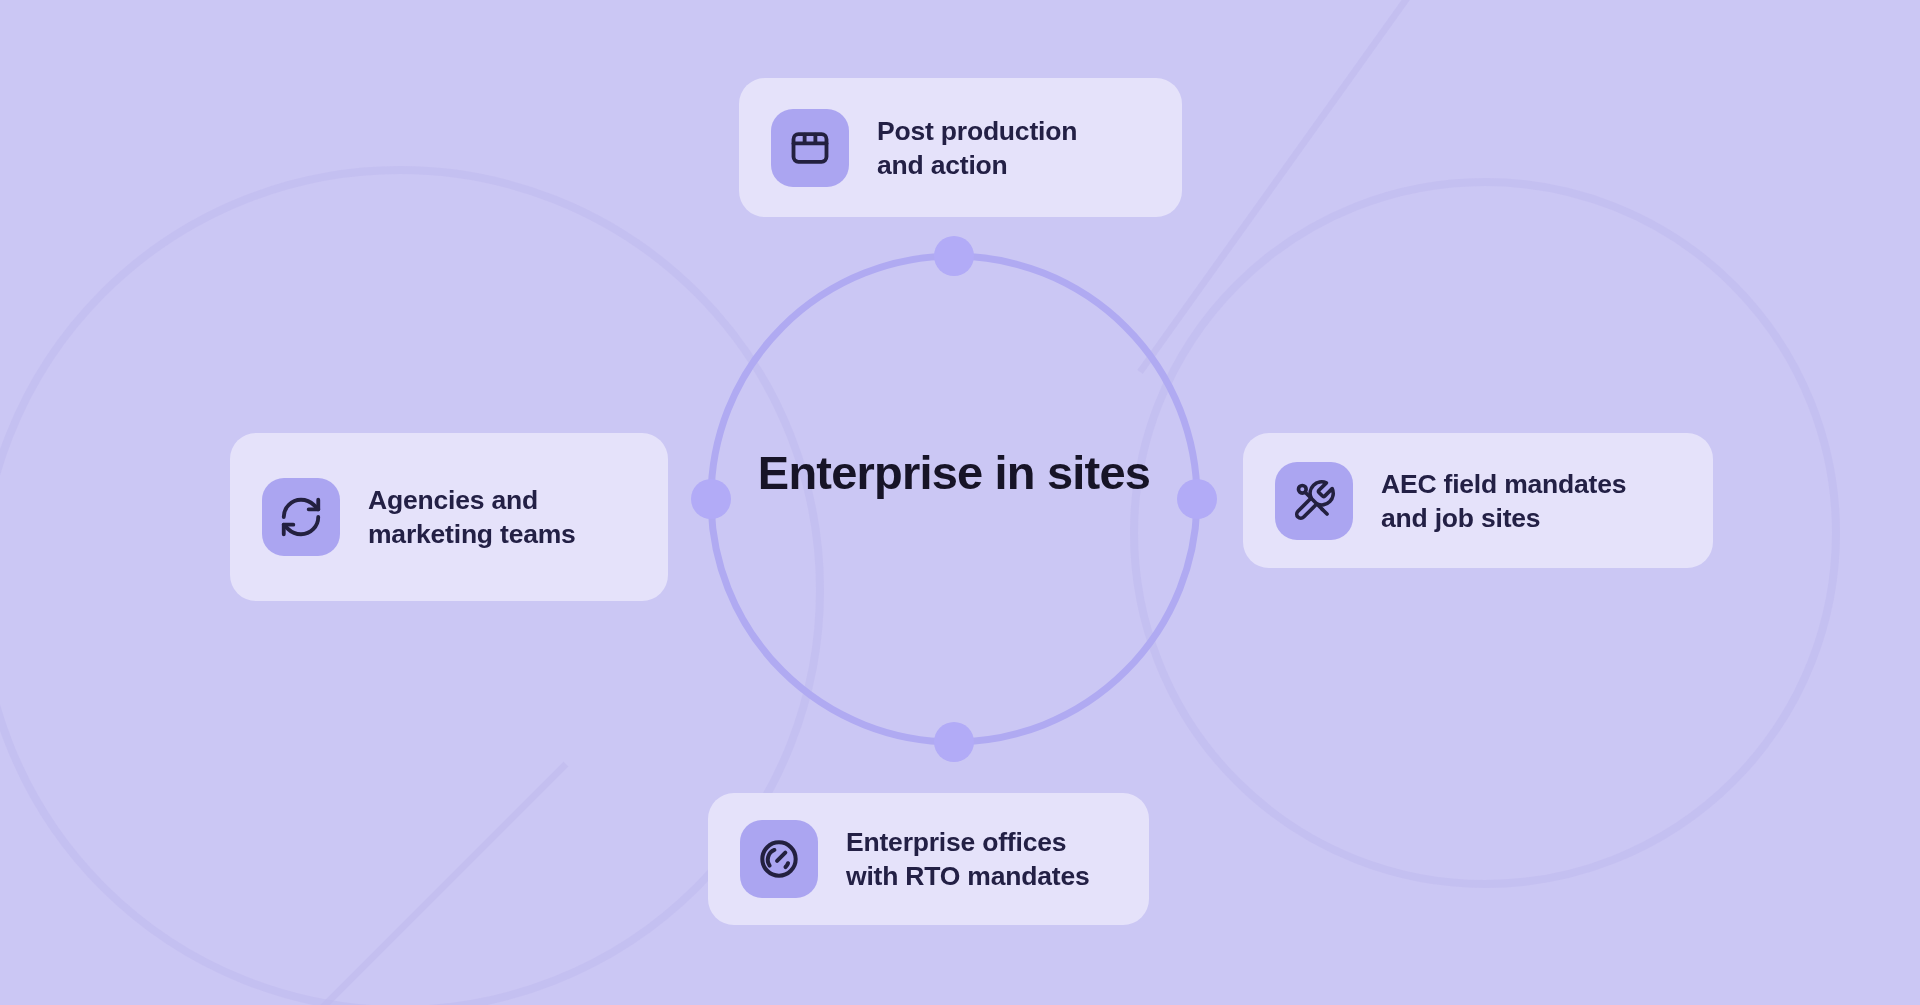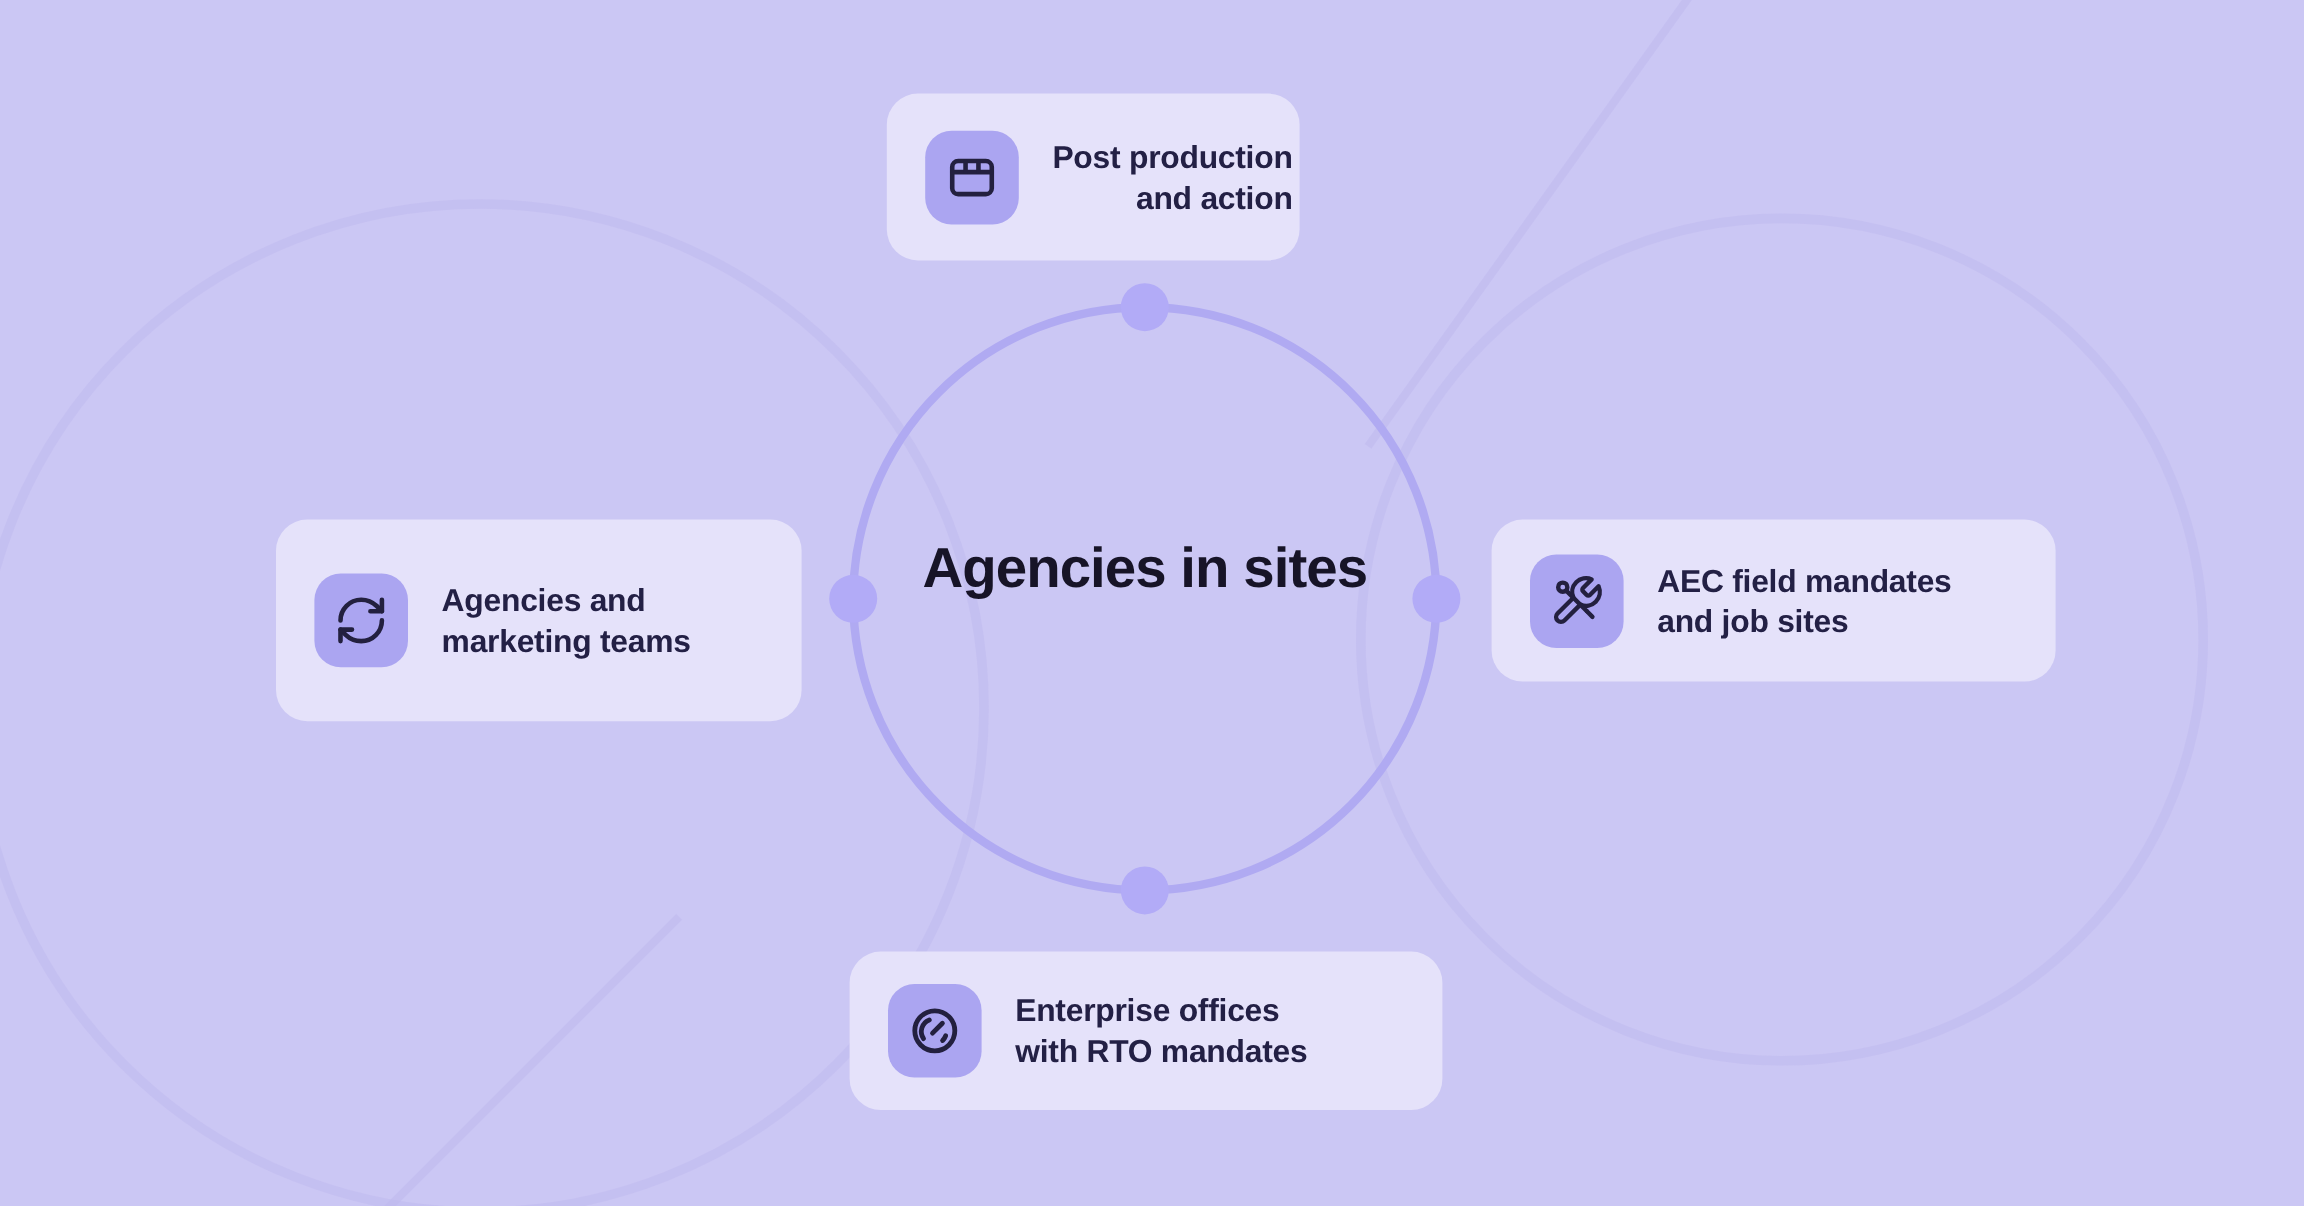--- a/index.html
+++ b/index.html
@@ -46,25 +46,25 @@
 
     <circle cx="954" cy="499" r="243" fill="none" stroke="#b0aaf2" stroke-width="7"></circle>
 
     <circle cx="954" cy="256" r="20" fill="#b2abf7"></circle>
     <circle cx="711" cy="499" r="20" fill="#b2abf7"></circle>
     <circle cx="1197" cy="499" r="20" fill="#b2abf7"></circle>
     <circle cx="954" cy="742" r="20" fill="#b2abf7"></circle>
   </svg>
 
   <div class="title">
-    <span>Agencies</span>
+    <span>Enterprise</span>
     <span>in sites</span>
   </div>
 
-  <div class="card" style="left:739px;top:78px;width:344px;height:139px;text-align:right;">
+  <div class="card" style="left:739px;top:78px;width:443px;height:139px;">
     <div class="iconbox">
       <svg width="46" height="46" viewBox="0 0 24 24" fill="none" stroke="#23203f" stroke-width="2" stroke-linecap="round" stroke-linejoin="round">
         <rect x="3.4" y="4.8" width="17.2" height="14.4" rx="2.6"></rect>
         <line x1="3.4" y1="9.6" x2="20.6" y2="9.6"></line>
         <line x1="9.2" y1="5" x2="9.2" y2="9.4"></line>
         <line x1="14.8" y1="5" x2="14.8" y2="9.4"></line>
       </svg>
     </div>
     <div class="label">
       <span>Post production</span>
@@ -97,21 +97,21 @@
         <path d="M7.4 7.4l9 9"></path>
         <path d="M16.4 16.4l2.4 2.4"></path>
       </svg>
     </div>
     <div class="label">
       <span>AEC field mandates</span>
       <span>and job sites</span>
     </div>
   </div>
 
-  <div class="card" style="left:708px;top:793px;width:494px;height:132px;">
+  <div class="card" style="left:708px;top:793px;width:441px;height:132px;">
     <div class="iconbox">
       <svg width="46" height="46" viewBox="0 0 24 24" fill="none" stroke="#23203f" stroke-width="2.1" stroke-linecap="round" stroke-linejoin="round">
         <circle cx="12" cy="12" r="8.7"></circle>
         <path d="M11 13l4.3-4.3"></path>
         <path d="M9.6 7.3a5.4 5.4 0 0 0-2.5 8.1"></path>
         <path d="M15.4 16.2a5.4 5.4 0 0 0 1.3-2"></path>
       </svg>
     </div>
     <div class="label">
       <span>Enterprise offices</span>

